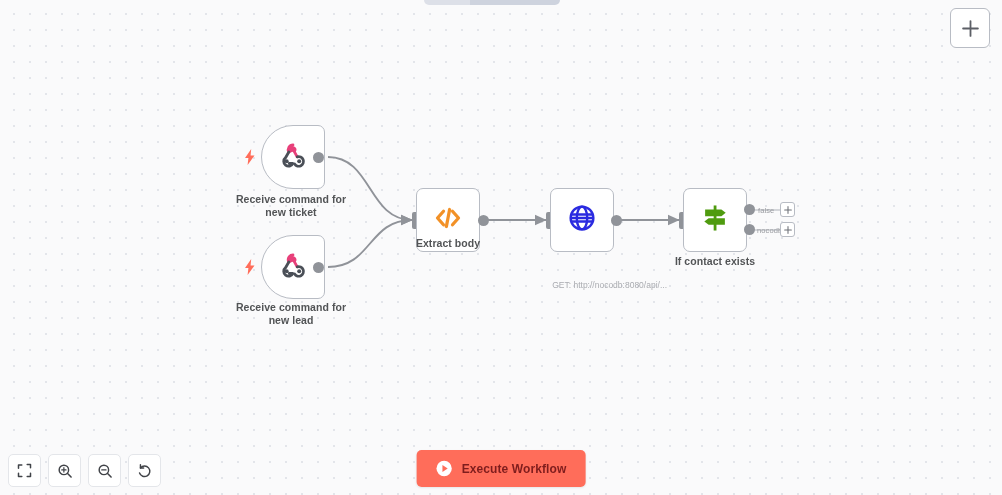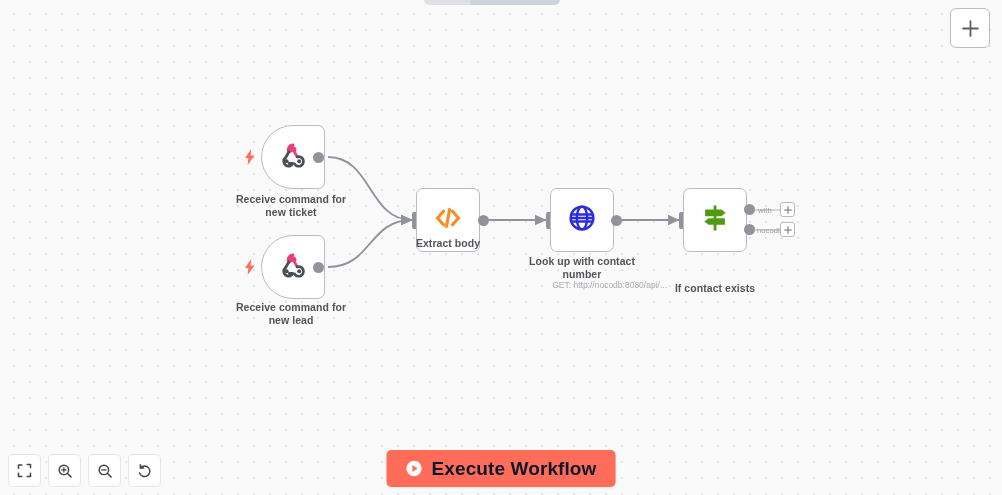--- a/index.html
+++ b/index.html
@@ -193,22 +193,22 @@
     background: #ff6d5a;
     border: none;
     border-radius: 5px;
     display: flex;
     align-items: center;
     gap: 9px;
     cursor: pointer;
     box-shadow: 0 1px 2px rgba(0,0,0,0.08);
   }
   #execute-workflow-button .ew-label {
-    color: #0f172a;
-    font-size: 19px;
+    color: #7f1d1d;
+    font-size: 12px;
     font-weight: 700;
     letter-spacing: 0.1px;
     font-family: "Liberation Sans", sans-serif;
   }
 </style>
 </head>
 <body>
 
 <div id="canvas">
 
@@ -298,39 +298,37 @@
   <div class="node" style="left:550px; top:188px;">
     <span>
       <svg width="30" height="30" viewBox="0 0 24 24" xmlns="http://www.w3.org/2000/svg">
         <circle cx="12" cy="12" r="9.1" fill="none" stroke="#2b2be0" stroke-width="1.9"></circle>
         <ellipse cx="12" cy="12" rx="4.2" ry="9.1" fill="none" stroke="#2b2be0" stroke-width="1.9"></ellipse>
         <path d="M3.3 9.2h17.4M3.3 14.8h17.4M2.9 12h18.2" fill="none" stroke="#2b2be0" stroke-width="1.9"></path>
       </svg>
     </span>
   </div>
   <div class="dot-out" style="left:611px; top:215px;"></div>
-  <div class="node-label" style="left:507px; top:255px;">Look up with contact
-number</div>
   <div class="node-sublabel" style="left:497px; top:280px;">GET: http://nocodb:8080/api/...</div>
 
   <div class="rect-in" style="left:679px; top:212px;"></div>
   <div class="node" style="left:683px; top:188px;">
     <span>
       <svg width="32" height="32" viewBox="0 0 24 24" xmlns="http://www.w3.org/2000/svg">
         <rect x="11" y="2.6" width="2.1" height="18.8" fill="#4f9b0f"></rect>
         <path d="M4.6 5.6h12.2l3.2 2.5-3.2 2.5H4.6z" fill="#4f9b0f"></path>
         <path d="M19.4 12.1H7.2L4 14.6l3.2 2.5h12.2z" fill="#4f9b0f"></path>
       </svg>
     </span>
   </div>
   <div class="dot-out" style="left:744px; top:204px;"></div>
   <div class="dot-out" style="left:744px; top:224px;"></div>
-  <div class="node-label" style="left:640px; top:255px;margin-top:27px;">If contact exists</div>
-
-  <div class="branch-label" style="left:758px; top:206px;">with</div>
+  <div class="node-label" style="left:640px; top:255px;">If contact exists</div>
+
+  <div class="branch-label" style="left:758px; top:206px;">false</div>
   <div class="branch-label" style="left:757px; top:226px;">nocodb</div>
 
   <div class="mini-plus" style="left:780px; top:202px;">
     <svg width="8" height="8" viewBox="0 0 10 10" xmlns="http://www.w3.org/2000/svg">
       <path d="M5 0.8v8.4M0.8 5h8.4" stroke="#6b6e75" stroke-width="1.3" stroke-linecap="round"></path>
     </svg>
   </div>
   <div class="mini-plus" style="left:780px; top:222px;">
     <svg width="8" height="8" viewBox="0 0 10 10" xmlns="http://www.w3.org/2000/svg">
       <path d="M5 0.8v8.4M0.8 5h8.4" stroke="#6b6e75" stroke-width="1.3" stroke-linecap="round"></path>

